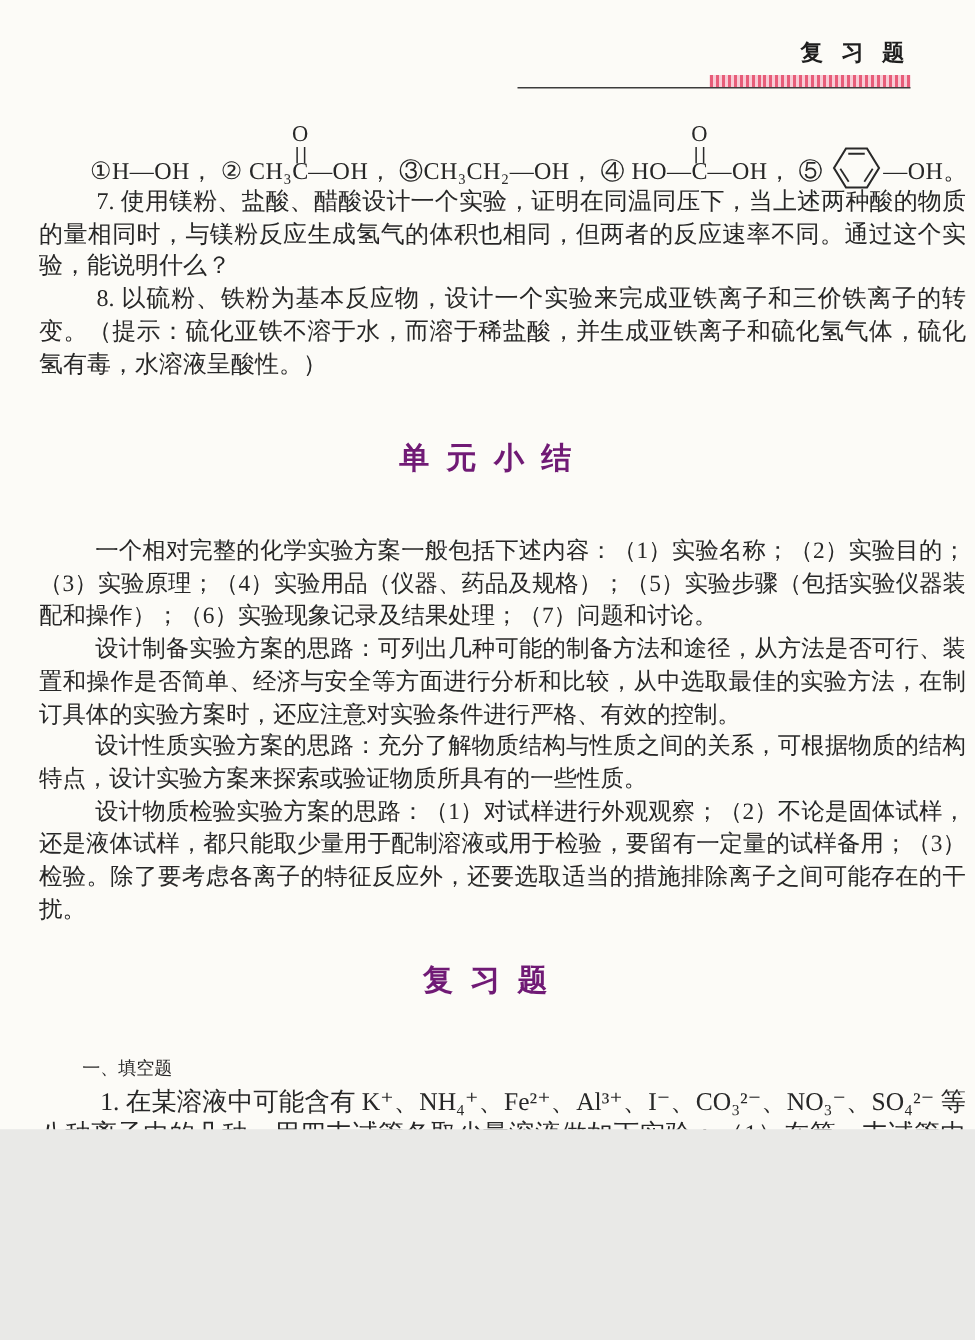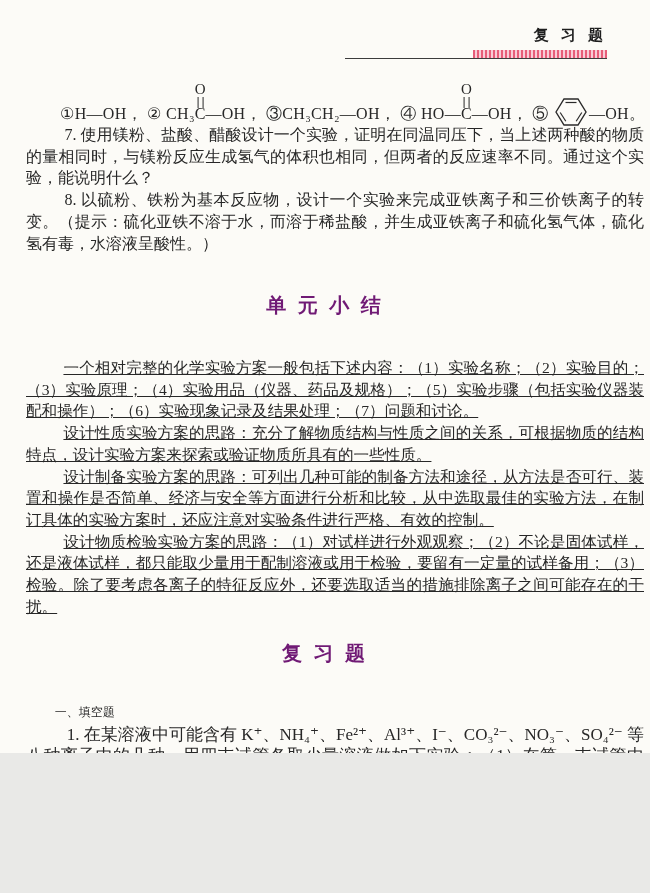--- a/index.html
+++ b/index.html
@@ -31,21 +31,21 @@
     display:flex;flex-direction:column;align-items:center;line-height:1;
   }
   .cg-o{font-size:15px;line-height:13px;}
   .cg-dbond{width:4px;height:11px;margin-top:1px;
     border-left:1.3px solid #2a2a2a;border-right:1.3px solid #2a2a2a;}
   .benzene{vertical-align:-8px;margin:0 1px;}
   
   .textblock{position:absolute;left:26px;width:618px;text-align:justify;}
   .textblock p{margin:0;text-indent:2.4em;}
   #q78{top:124px;font-size:16px;line-height:21.7px;}
-  #summary-paras{top:357px;font-size:15.6px;line-height:21.7px;text-decoration:underline;}
+  #summary-paras{top:357px;font-size:15.6px;line-height:21.7px;}
   .big-heading{
     position:absolute;left:0;right:0;text-align:center;
     font-family:"Liberation Sans","DejaVu Sans",sans-serif;
     font-weight:bold;font-size:20px;letter-spacing:3px;color:#701a75;
   }
   #summary-heading{top:292px;}
   #review-heading{top:640px;}
   #section1{position:absolute;top:704px;left:26px;font-size:12px;padding-left:2.4em;}
   #q1{top:725px;font-size:17px;line-height:20.8px;}
   #q1-sub{top:829px;font-size:15px;line-height:20.8px;}
@@ -88,22 +88,22 @@
   </div>
 
   <div class="textblock" id="q78">
     <p>7. 使用镁粉、盐酸、醋酸设计一个实验，证明在同温同压下，当上述两种酸的物质的量相同时，与镁粉反应生成氢气的体积也相同，但两者的反应速率不同。通过这个实验，能说明什么？</p>
     <p>8. 以硫粉、铁粉为基本反应物，设计一个实验来完成亚铁离子和三价铁离子的转变。（提示：硫化亚铁不溶于水，而溶于稀盐酸，并生成亚铁离子和硫化氢气体，硫化氢有毒，水溶液呈酸性。）</p>
   </div>
 
   <div class="big-heading" id="summary-heading">单 元 小 结</div>
   <div class="textblock" id="summary-paras">
     <p>一个相对完整的化学实验方案一般包括下述内容：（1）实验名称；（2）实验目的；（3）实验原理；（4）实验用品（仪器、药品及规格）；（5）实验步骤（包括实验仪器装配和操作）；（6）实验现象记录及结果处理；（7）问题和讨论。</p>
+    <p>设计制备实验方案的思路：可列出几种可能的制备方法和途径，从方法是否可行、装置和操作是否简单、经济与安全等方面进行分析和比较，从中选取最佳的实验方法，在制订具体的实验方案时，还应注意对实验条件进行严格、有效的控制。</p>
     <p>设计性质实验方案的思路：充分了解物质结构与性质之间的关系，可根据物质的结构特点，设计实验方案来探索或验证物质所具有的一些性质。</p>
-    <p>设计制备实验方案的思路：可列出几种可能的制备方法和途径，从方法是否可行、装置和操作是否简单、经济与安全等方面进行分析和比较，从中选取最佳的实验方法，在制订具体的实验方案时，还应注意对实验条件进行严格、有效的控制。</p>
     <p>设计物质检验实验方案的思路：（1）对试样进行外观观察；（2）不论是固体试样，还是液体试样，都只能取少量用于配制溶液或用于检验，要留有一定量的试样备用；（3）检验。除了要考虑各离子的特征反应外，还要选取适当的措施排除离子之间可能存在的干扰。</p>
   </div>
 
   <div class="big-heading" id="review-heading">复 习 题</div>
   <div id="section1">一、填空题</div>
   <div class="textblock" id="q1">
     <p>1. 在某溶液中可能含有 K⁺、NH₄⁺、Fe²⁺、Al³⁺、I⁻、CO₃²⁻、NO₃⁻、SO₄²⁻ 等八种离子中的几种。用四支试管各取少量溶液做如下实验：（1）在第一支试管中滴加稀盐酸，没有气体生成，溶液仍为无色透明；（2）在第二支试管中滴加 NaOH 溶液，没有沉淀生成，加热试管中的液体，并将蘸有浓盐酸的玻璃棒放在试管口，有白色烟雾生成；（3）在第三支试管中滴加 AgNO₃ 溶液和稀 HNO₃，有黄色沉淀生成；（4）用第四支试管中的溶液做焰色反应，透过钴玻璃可看到紫色火焰。根据上述实验现象可以确定：</p>
   </div>
   <div class="textblock" id="q1-sub">
     <p>（1）溶液中肯定存在的离子是________；</p>

